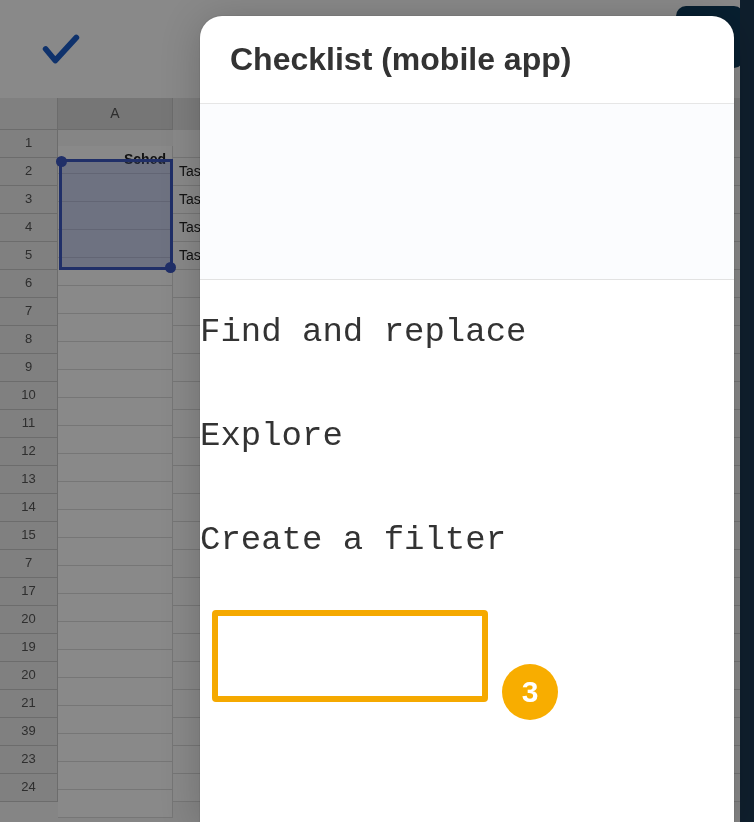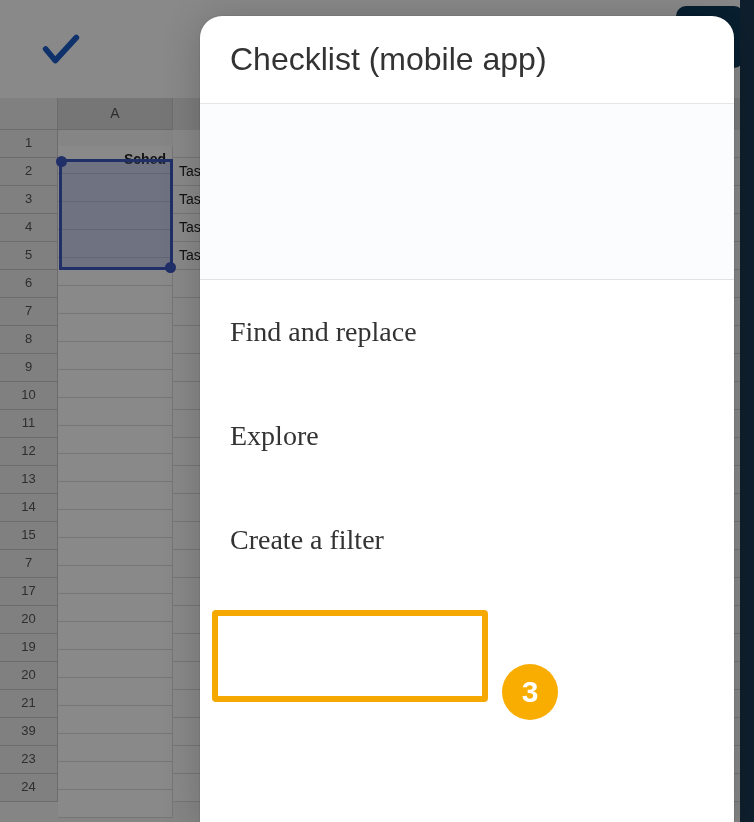--- a/index.html
+++ b/index.html
@@ -146,40 +146,39 @@
     box-shadow: 0 4px 40px rgba(0,0,0,0.2), 0 0 0 1px rgba(0,0,0,0.05);
     z-index: 5;
     overflow: hidden;
   }
   .popup-title {
     height: 88px;
     display: flex;
     align-items: center;
     padding-left: 30px;
     font-size: 32px;
-    font-weight: 400;
+    font-weight: 700;
     color: #333;
     letter-spacing: 0px;
     font-family: "Google Sans", Arial, sans-serif;
     border-bottom: 1px solid #e6e6e6;
   }
   .popup-spacer {
     height: 176px;
     border-bottom: 1px solid #e2e2e2;
     background: #fbfcfe;
   }
   .menu-item {
     height: 104px;
     display: flex;
     align-items: center;
-    padding-left: 30px;
-    font-size: 28px;
+    font-size: 34px;
     color: #333;
     cursor: pointer;
-    font-family: Liberation Serif, serif;
+    font-family: Liberation Mono, monospace;
   }
   .menu-highlight {
     position: absolute;
     left: 212px;
     top: 610px;
     width: 276px;
     height: 92px;
     border: 6px solid #f5a900;
     border-radius: 4px;
     z-index: 6;

